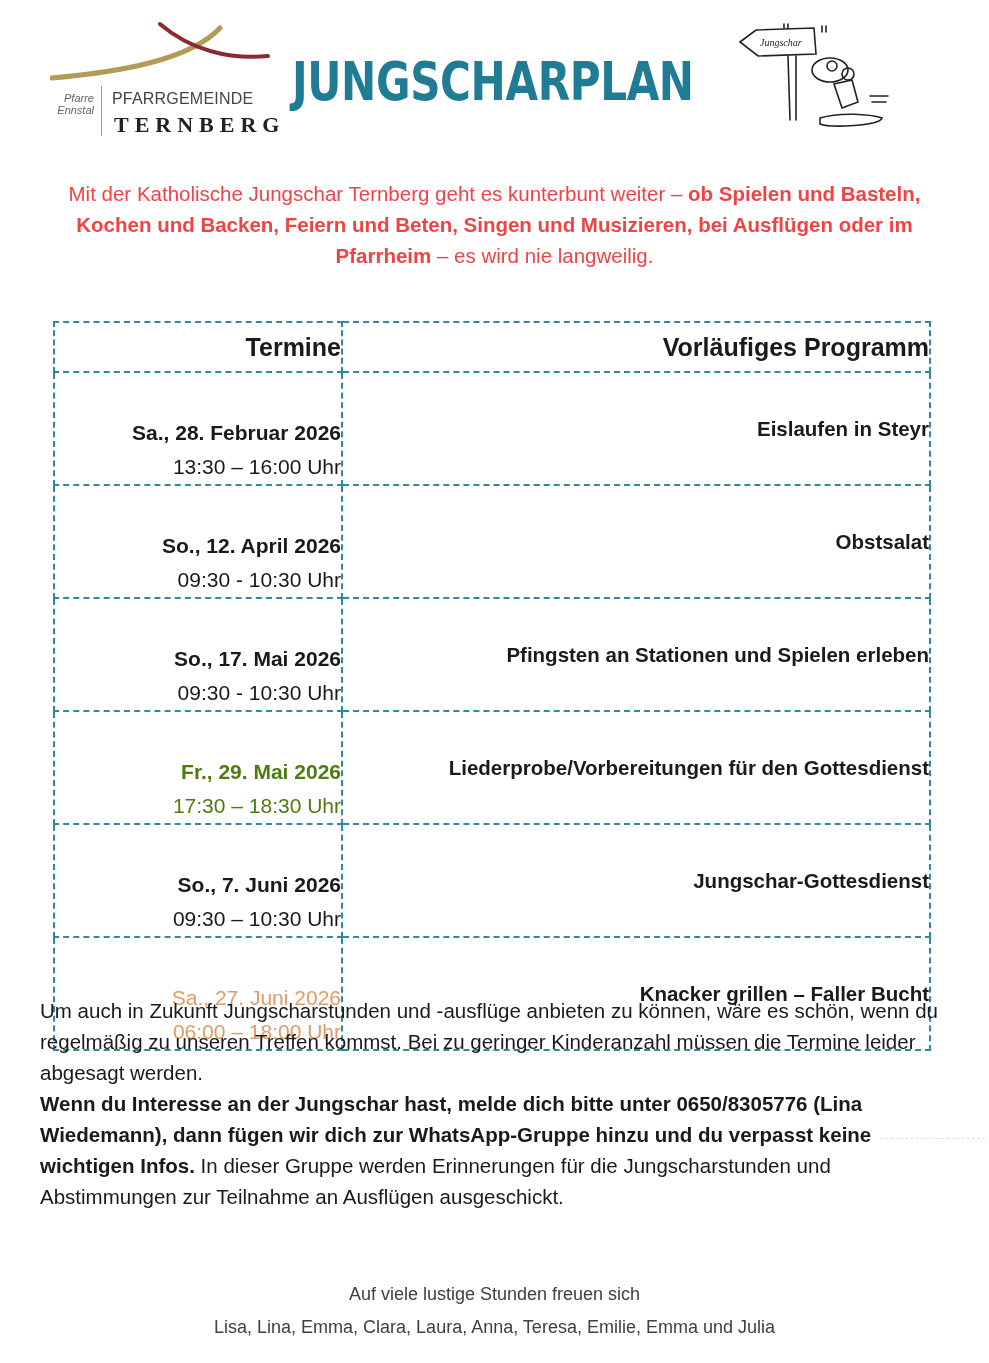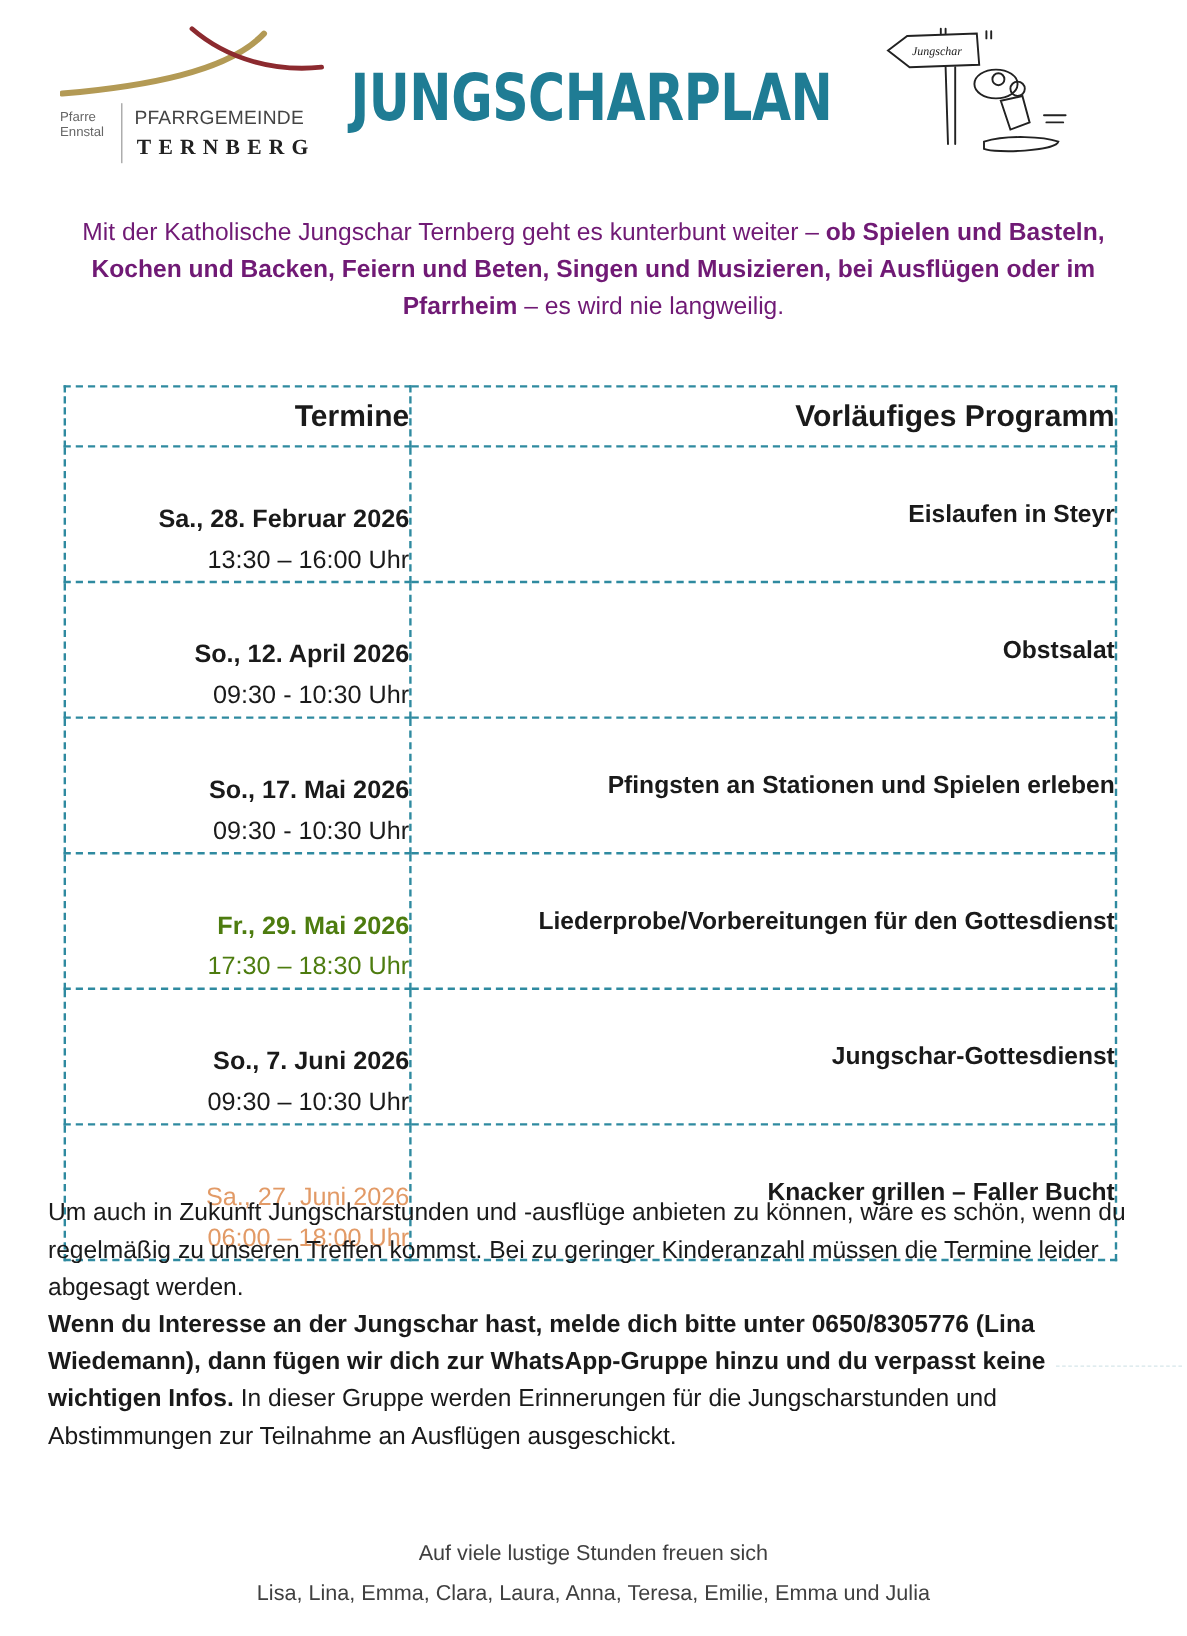--- a/index.html
+++ b/index.html
@@ -2,36 +2,36 @@
 <html><head>
 <meta charset="utf-8">
 <style>
   html, body { margin: 0; padding: 0; background: #ffffff; }
   body { width: 989px; height: 1363px; position: relative; overflow: hidden;
          font-family: "Liberation Sans", sans-serif; color: #1a1a1a; }
 
   
   .logo { position: absolute; left: 50px; top: 20px; width: 222px; height: 115px; }
   .logo svg.swoosh { position: absolute; left: 0; top: 0; }
-  .logo .small { position: absolute; left: 0; top: 72px; width: 44px; 
-                 font-size: 11px; line-height: 12px; color: #666; }
+  .logo .small { position: absolute; left: 0; top: 72px; width: 44px; text-align: right;
+                 font-size: 11px; line-height: 12px; color: #666; font-style: italic; }
   .logo .divider { position: absolute; left: 51px; top: 66px; width: 1px; height: 50px; background: #999; }
   .logo .pg { position: absolute; left: 62px; top: 70px; font-size: 16px; color: #444; letter-spacing: 0.2px; }
   .logo .tb { position: absolute; left: 64px; top: 92px; font-family: "Liberation Serif", serif;
-              font-size: 18px; letter-spacing: 6px; color: #222; font-weight: bold; }
+              font-size: 22px; letter-spacing: 6px; color: #222; font-weight: bold; }
 
   .title { position: absolute; left: 292px; top: 48px; font-family: "DejaVu Sans", sans-serif;
            font-weight: bold; font-size: 54px; line-height: 68px; color: #1f7c94; letter-spacing: -0.5px;
            transform: scaleX(0.78); transform-origin: left center; white-space: nowrap; }
 
   .mascot { position: absolute; left: 730px; top: 18px; width: 180px; height: 118px; }
 
   
   .intro { position: absolute; left: 60px; top: 178px; width: 869px; text-align: center;
-           font-size: 20.5px; line-height: 31px; color: #701a75; }
+           font-size: 20.5px; line-height: 31px; color: #ef4444; }
   .intro b { font-weight: bold; }
 
   
   .sched { position: absolute; left: 53px; top: 321px; width: 878px; border-collapse: collapse; }
   .sched td, .sched th { border: 2px dashed #2f8aa0; text-align: right; vertical-align: middle; padding: 0; }
   .sched th { height: 48px; font-size: 25px; font-weight: bold; color: #1a1a1a; }
   .sched th.c1, .sched td.c1 { width: 286px; }
   .sched td { height: 82px; }
   .sched .date { font-size: 21px; font-weight: bold; line-height: 34px; display: block; margin-top: 43px; }
   .sched .time { font-size: 21px; line-height: 34px; display: block; }

